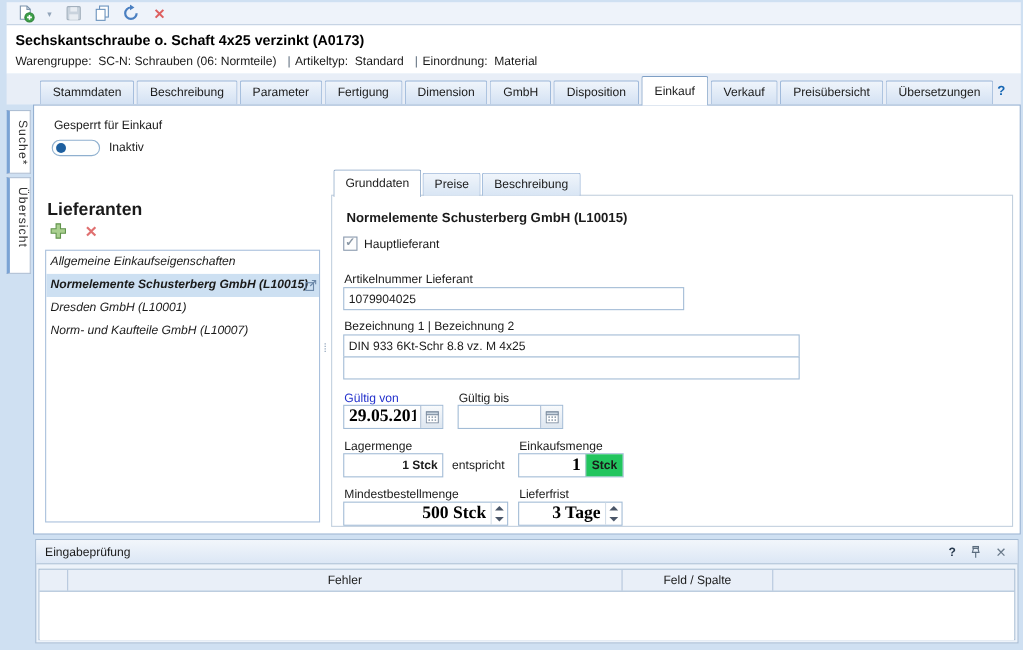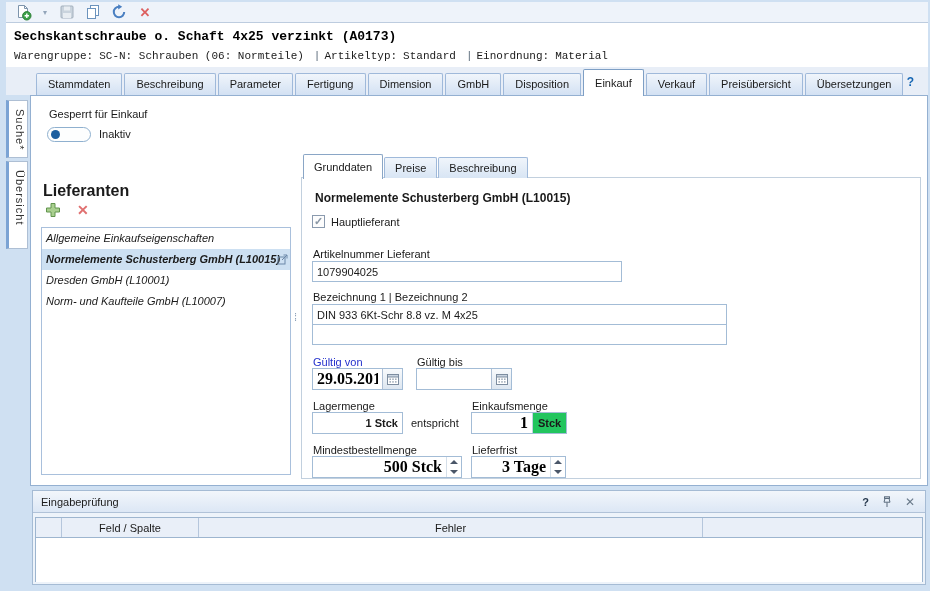--- a/index.html
+++ b/index.html
@@ -13,21 +13,21 @@
   
   .toolbar {
     position:absolute; left:6px; top:2px; width:922px; height:21px;
     background:#eef3fa; border-bottom:1px solid #bdccdf;
     display:flex; align-items:center; gap:8px; padding-left:8px;
   }
   .tbtn { display:flex; align-items:center; justify-content:center; width:18px; height:18px; cursor:pointer; }
   .chev { color:#93a5ba; font-size:8px; width:10px; }
   .tb-x { color:#dd5f5f; font-weight:bold; font-size:13px; }
   
-  .titlearea { position:absolute; left:6px; top:23px; width:922px; height:44px; background:#ffffff;font-family:Liberation Mono, monospace; }
+  .titlearea { position:absolute; left:6px; top:23px; width:922px; height:44px; background:#ffffff; }
   .pagetitle { position:absolute; left:8px; top:6px; font-size:13px; font-weight:bold; color:#000; }
   .meta { position:absolute; left:8px; top:27px; font-size:11px; color:#1a1a1a; }
   .meta span { margin-right:6px; }
   .meta .v { color:#1a1a1a; }
   .meta .sep { color:#5a6a7a; margin:0 4px; }
   
   .tabstrip {
     position:absolute; left:6px; top:67px; width:922px; height:28px;
     background:#e8eef7; display:flex; align-items:flex-end; padding-left:30px;text-align:center;
   }
@@ -353,19 +353,19 @@
             <line x1="6" y1="6.4" x2="6" y2="11"></line>
           </g>
         </svg>
       </span>
       <span class="vclose">✕</span>
     </div>
   </div>
   <div class="vtable">
     <div class="vthead">
       <div class="vth" style="width:26px;"></div>
+      <div class="vth" style="width:504px;">Fehler</div>
       <div class="vth" style="width:137px;">Feld / Spalte</div>
-      <div class="vth" style="width:504px;">Fehler</div>
       <div class="vth" style="flex:1;"></div>
     </div>
     <div style="height:44px; background:#fff;"></div>
   </div>
 </div>
 
 </body></html>

